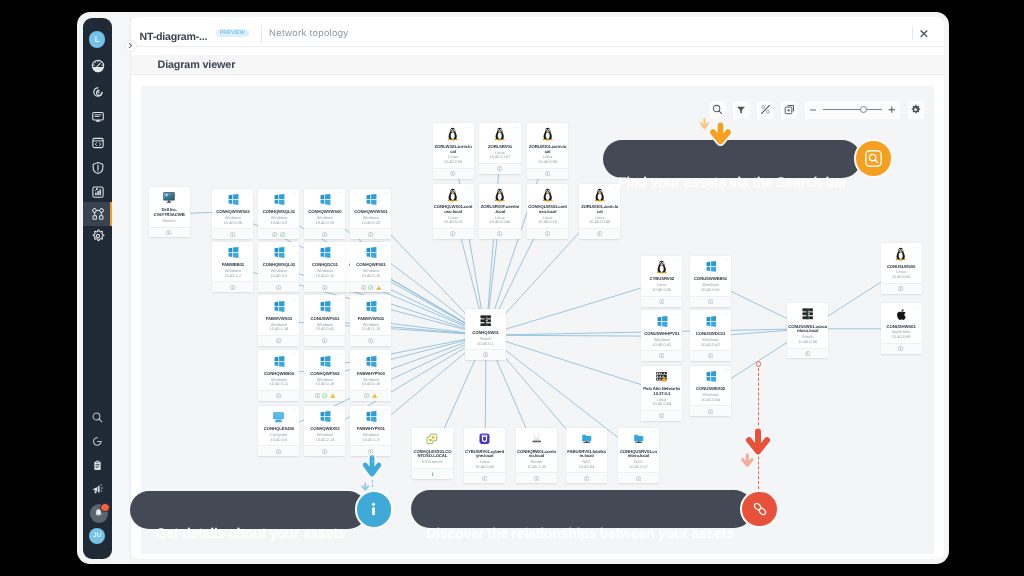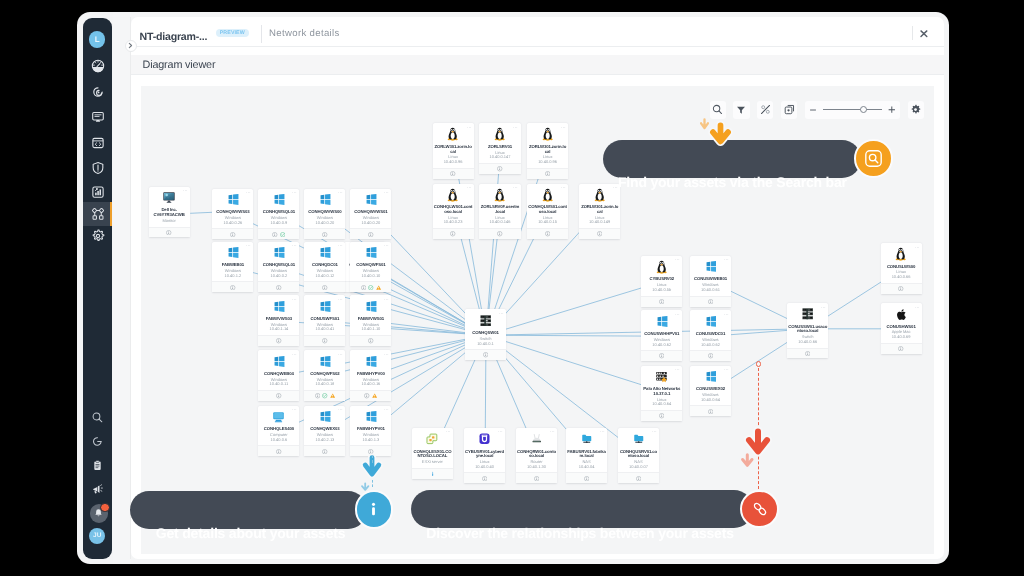--- a/index.html
+++ b/index.html
@@ -43,21 +43,21 @@
   .tb-badge{position:absolute;left:85.4px;top:12.2px;height:8.3px;width:32.8px;border-radius:4.2px;
      background:#ddf0fb;color:#7cc5f0;font-size:5.3px;font-weight:700;display:flex;
      align-items:center;justify-content:center;letter-spacing:.1px;box-sizing:border-box;}
   .tb-sep{position:absolute;left:130.5px;top:8px;width:1px;height:18px;background:#e4e6ea;}
   .tb-sub{position:absolute;left:138.6px;top:11.2px;font-size:9.6px;color:#8e959e;letter-spacing:.33px;}
   .tb-close-sep{position:absolute;left:781.9px;top:9px;width:.8px;height:14px;background:#e6e8ea;}
   .tb-close{position:absolute;left:788.6px;top:8.3px;width:9.8px;height:9.4px;}
   .topbar-border{position:absolute;left:0;top:29.1px;width:813px;height:.8px;background:#eceef0;}
 
   .subbar{position:absolute;left:0;top:38.2px;width:813px;height:18.5px;background:#f6f6f7;}
-  .subbar-title{position:absolute;left:12px;top:4px;font-size:10.8px;font-weight:400;color:#3b4450;
+  .subbar-title{position:absolute;left:27px;top:4px;font-size:10.8px;font-weight:700;color:#3b4450;
      letter-spacing:-.15px;}
   .subbar-border{position:absolute;left:0;top:56.7px;width:813px;height:.8px;background:#eceef0;}
 
   .expander{position:absolute;left:48.4px;top:28.4px;width:12px;height:12px;border-radius:50%;
      background:#fff;border:.7px solid #e7e9eb;display:flex;align-items:center;
      justify-content:center;z-index:6;box-sizing:border-box;}
 
   
   .canvas{position:absolute;left:64px;top:74px;width:793px;height:468px;background:#f4f5f6;
      overflow:hidden;}
@@ -217,21 +217,21 @@
         </div>
     <div class="sb-bottom" style="top:507.4px">
       <div class="sb-avatar">JU</div>
     </div>
   </div>
 
   <div class="panel">
     <div class="tb-title">NT-diagram-...</div>
     <div class="tb-badge">PREVIEW</div>
     <div class="tb-sep"></div>
-    <div class="tb-sub">Network details</div>
+    <div class="tb-sub">Network topology</div>
     <div class="tb-close-sep"></div>
     <div class="tb-close">
       <svg width="9.8" height="9.4" viewBox="0 0 10 10">
         <path d="M1.9 2 L8.1 8 M8.1 2 L1.9 8" stroke="#575f69" stroke-width="1.5" stroke-linecap="round"></path>
       </svg>
     </div>
     <div class="topbar-border"></div>
 
     <div class="subbar">
       <div class="subbar-title">Diagram viewer</div>

